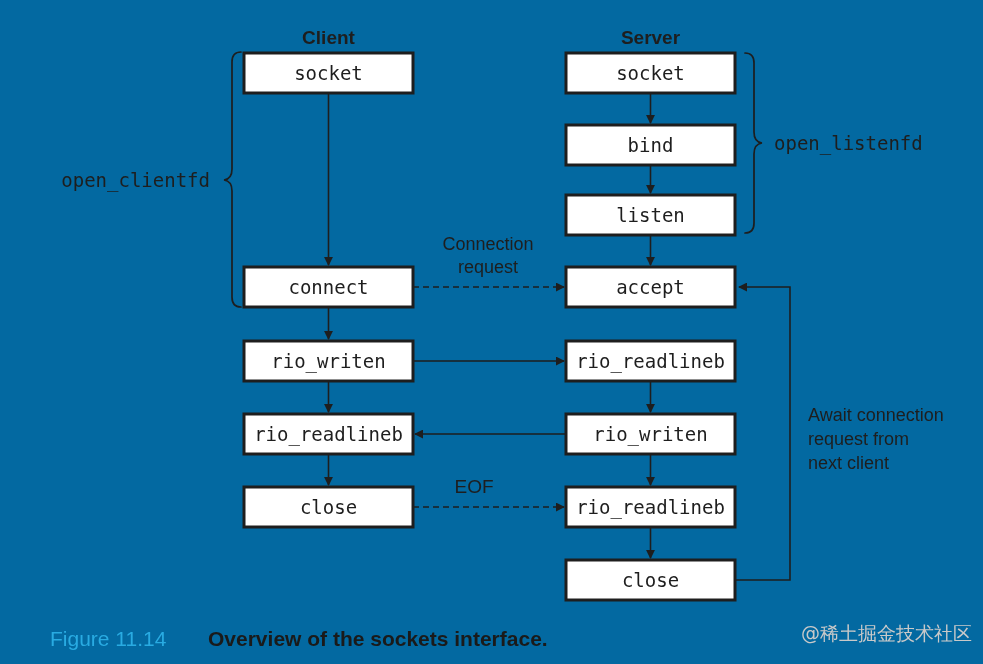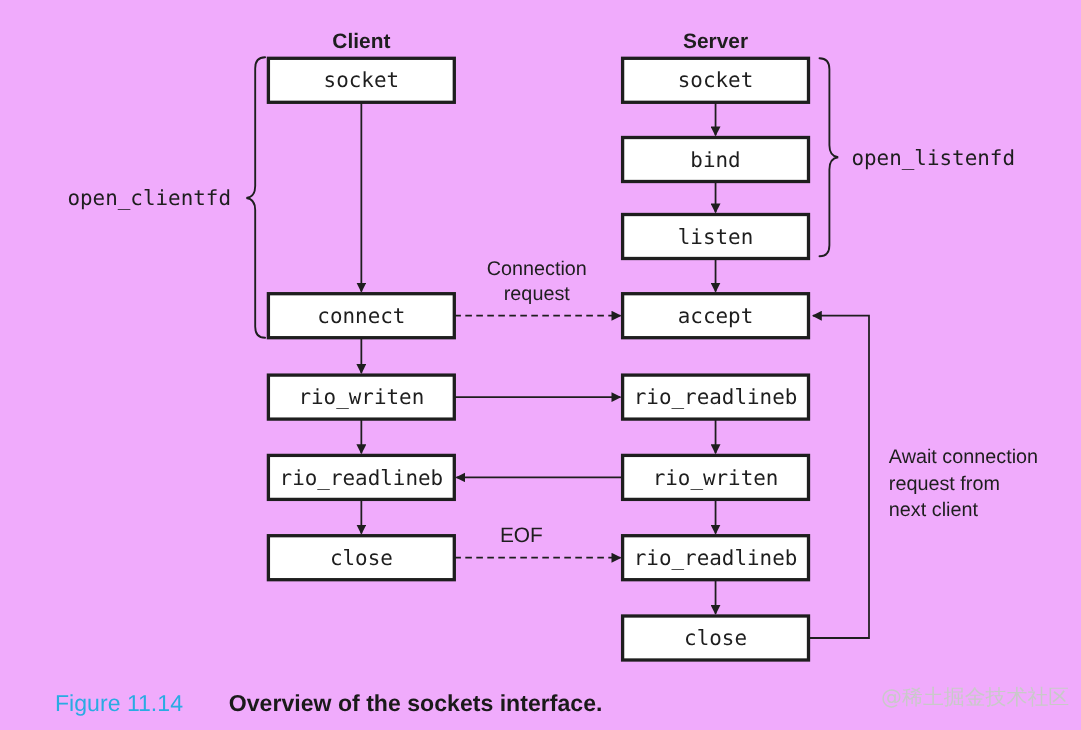--- a/index.html
+++ b/index.html
@@ -4,21 +4,21 @@
 <style>
   html, body {
     margin: 0;
     padding: 0;
     background: #ffffff;
   }
   .stage {
     position: relative;
     width: 983px;
     height: 664px;
-    background: #f0abfc;
+    background: #0369a1;
     overflow: hidden;
   }
   svg { display: block; }
   .box {
     fill: #ffffff;
     stroke: #1e1e1e;
     stroke-width: 3;
   }
   .mono {
     font-family: "DejaVu Sans Mono", monospace;

